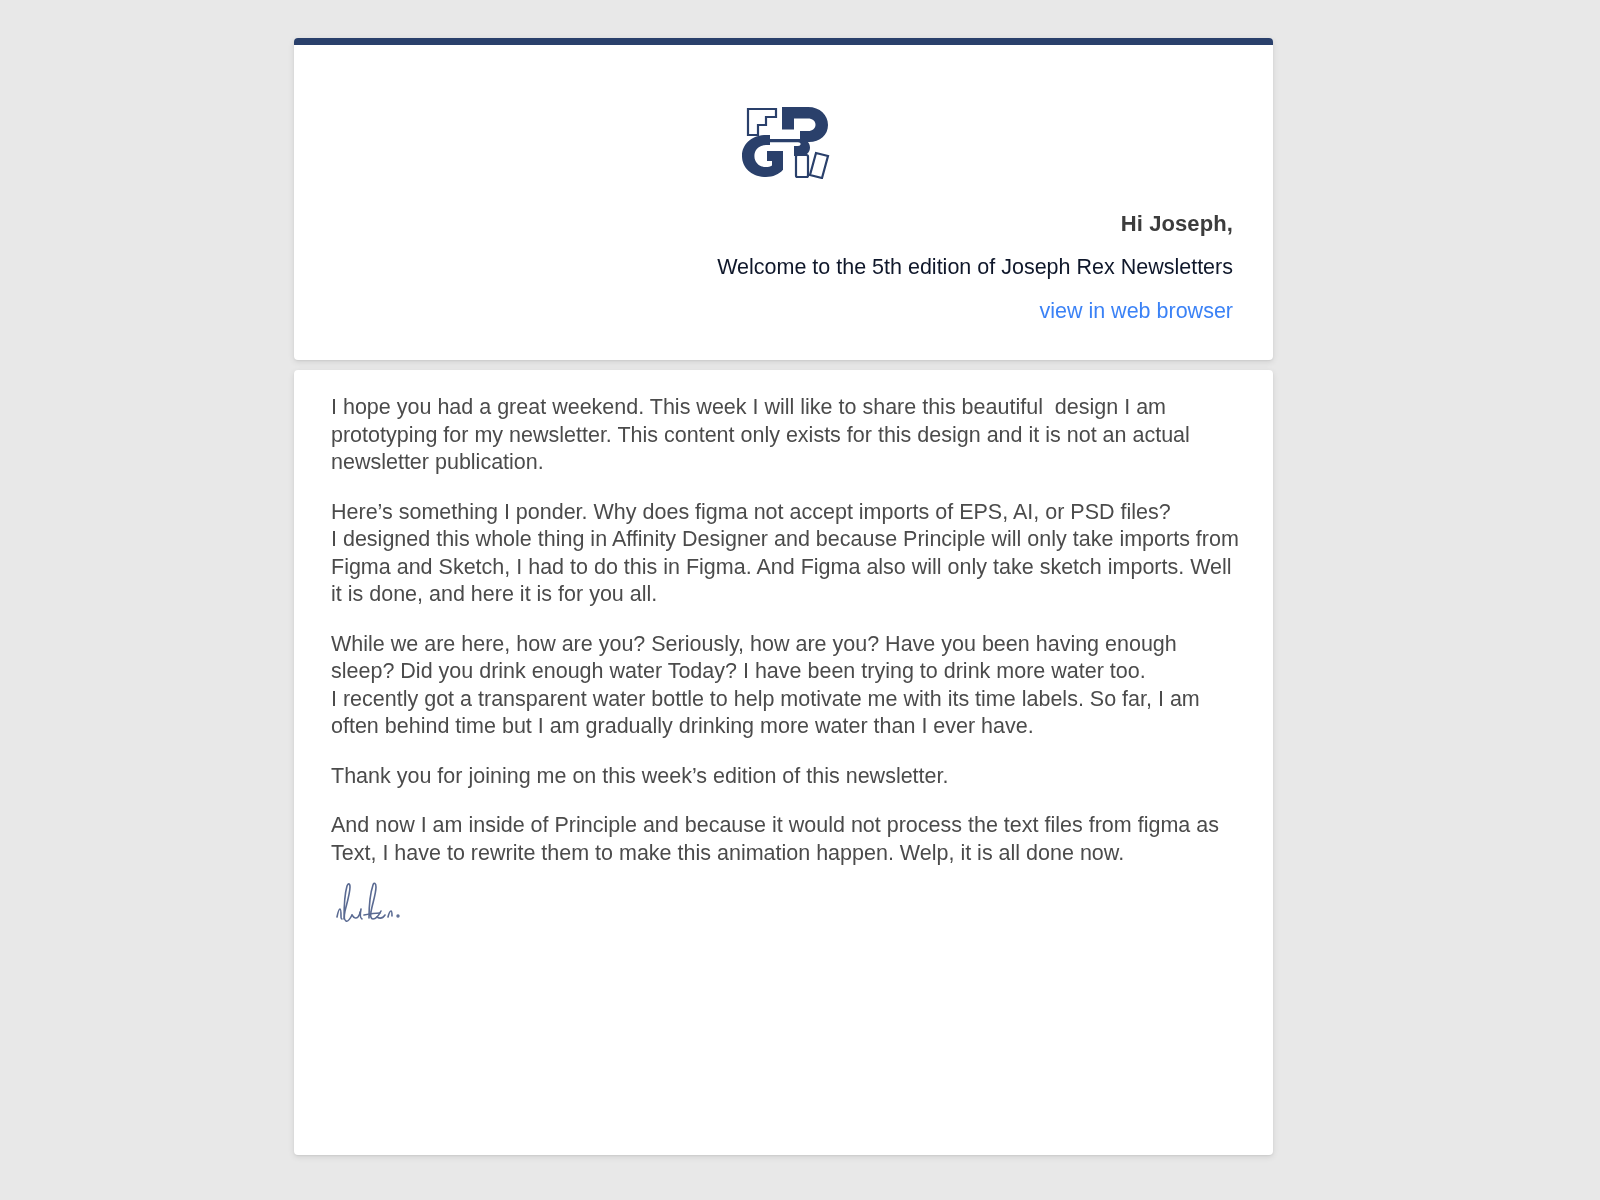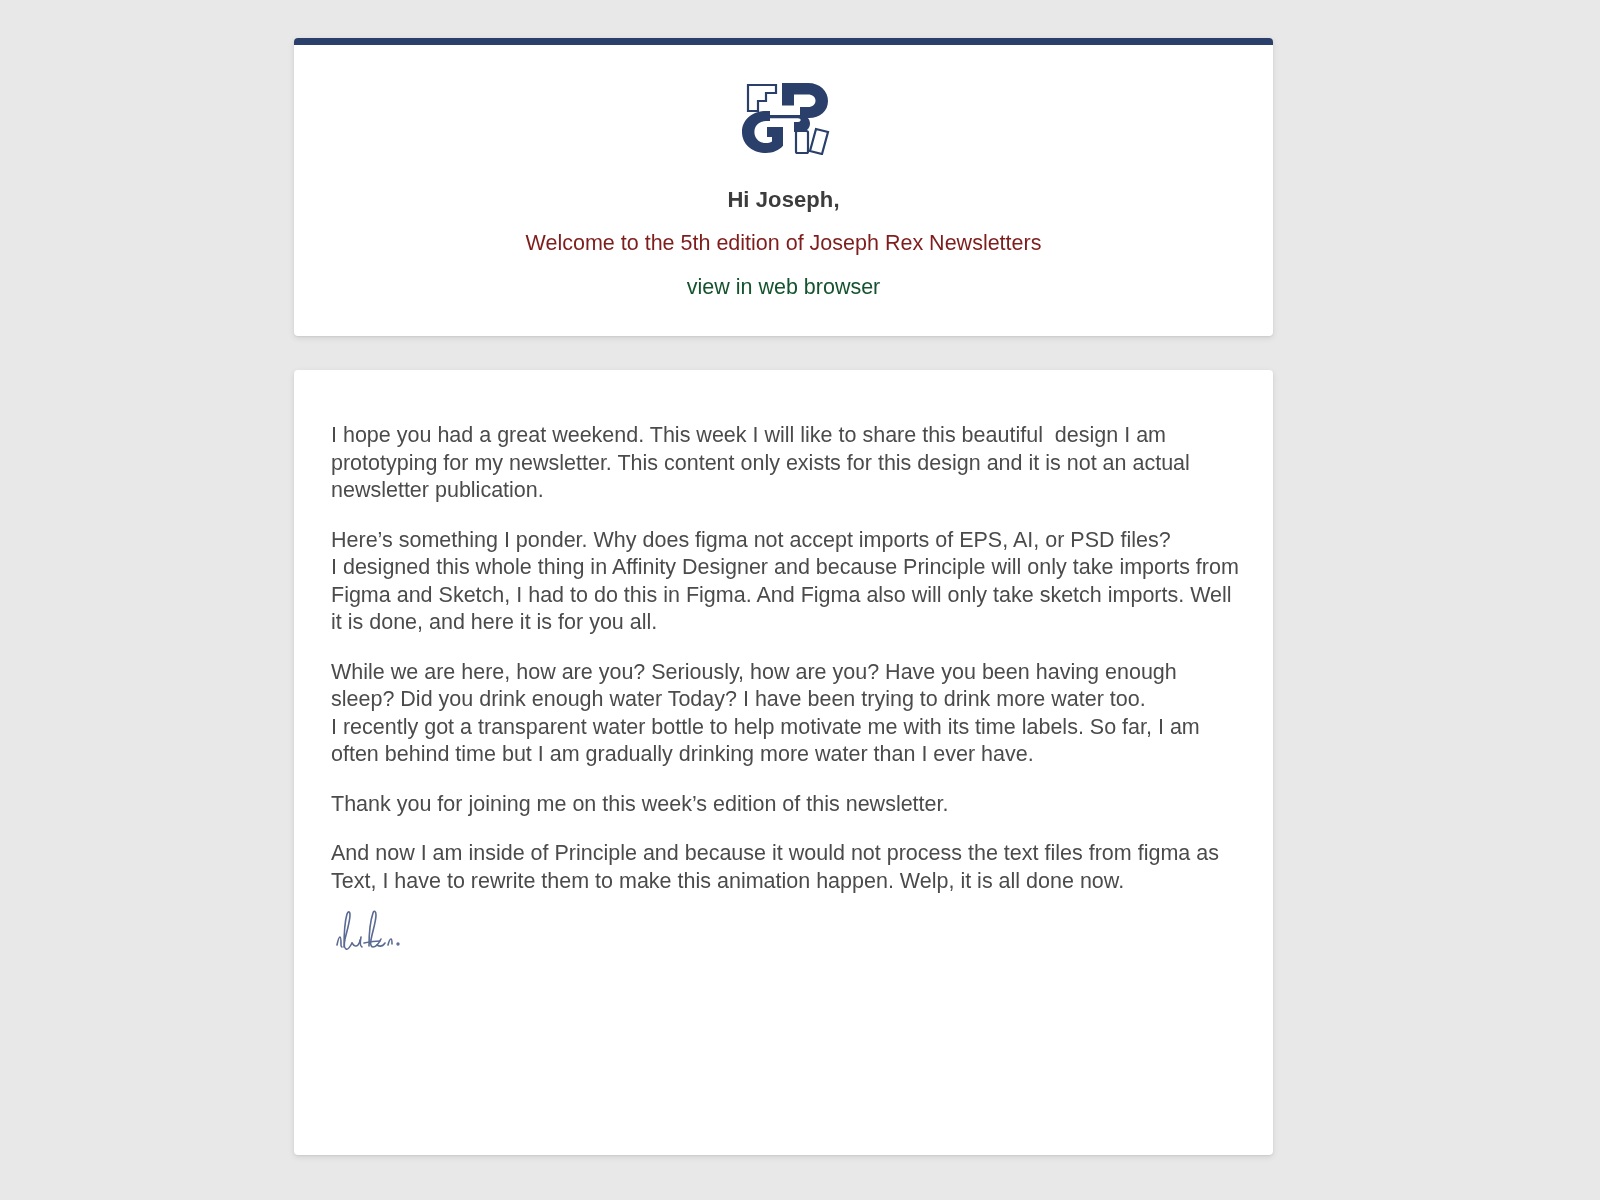--- a/index.html
+++ b/index.html
@@ -32,22 +32,22 @@
     border-radius: 4px;
     box-shadow: 0 2px 6px rgba(0,0,0,0.10), 0 1px 2px rgba(0,0,0,0.06);
     overflow: hidden;
   }
   .header-topbar {
     width: 100%;
     height: 7px;
     background: #2a406b;
   }
   .header-inner {
-    padding: 36px 40px 34px 40px;
-    text-align: center;
+    padding: 60px 40px 34px 40px;
+    text-align: right;
     border-radius: 20px;
   }
 
   
   .logo-wrap {
     display: flex;
     justify-content: center;
     align-items: center;
     height: 74px;
     margin-bottom: 30px;
@@ -60,45 +60,45 @@
     font-size: 22px;
     font-weight: bold;
     color: #3c3c3c;
     line-height: 1.35;
     margin: 0 0 14px 0;
     letter-spacing: 0.1px;
   }
   .subtitle {
     font-size: 21.5px;
     font-weight: normal;
-    color: #7f1d1d;
+    color: #0f172a;
     line-height: 1.35;
     margin: 0 0 15px 0;
   }
   .weblink {
     display: inline-block;
     font-size: 21.5px;
-    color: #14532d;
+    color: #3b82f6;
     text-decoration: none;
     line-height: 1.35;
     cursor: pointer;
   }
 
   
   .body-card {
     position: absolute;
     left: 294px;
     top: 370px;
     width: 979px;
     height: 785px;
     background: #ffffff;
     border-radius: 4px;
     box-shadow: 0 2px 6px rgba(0,0,0,0.10), 0 1px 2px rgba(0,0,0,0.06);
     box-sizing: border-box;
-    padding: 52px 37px 40px 37px;
+    padding: 24px 37px 40px 37px;
     overflow: hidden;
   }
   .body-inner {
     width: 910px;
   }
   .para {
     font-size: 21.5px;
     line-height: 27.5px;
     color: #4b4b4b;
     margin: 0 0 22px 0;

